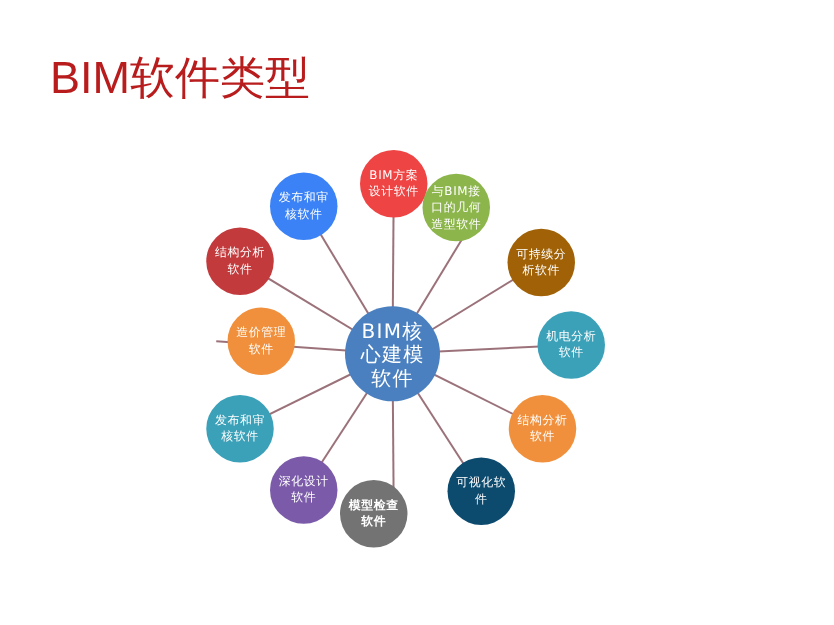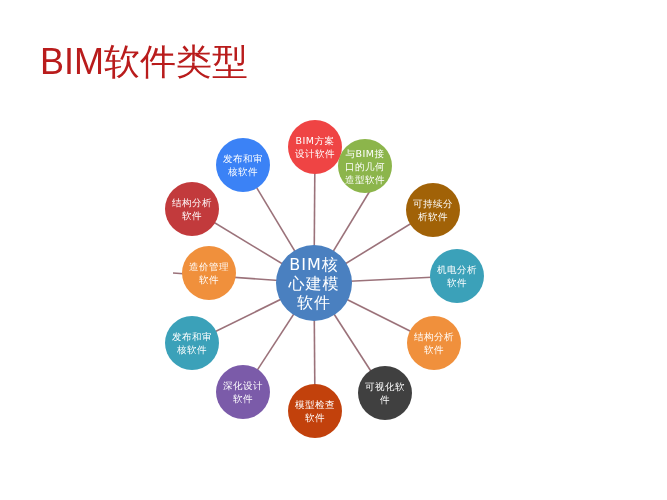--- a/index.html
+++ b/index.html
@@ -57,24 +57,24 @@
     </div>
   <div class="node" style="left: 406px; top: 183px; width: 54px; height: 54px; background: #a16207;">
       <span>可持续分析软件</span>
     </div>
   <div class="node" style="left: 430px; top: 249px; width: 54px; height: 54px; background: rgb(59, 161, 185); align-items: center;">
       <span>机电分析软件</span>
     </div>
   <div class="node" style="left: 407px; top: 316px; width: 54px; height: 54px; background: rgb(240, 144, 60); justify-content: flex-end;">
       <span>结构分析软件</span>
     </div>
-  <div class="node" style="left: 358px; top: 366px; width: 54px; height: 54px; background: #404040;">
+  <div class="node" style="left: 358px; top: 366px; width: 54px; height: 54px; background: #0c4a6e;">
       <span>可视化软件</span>
     </div>
-  <div class="node" style="left: 288px; top: 384px; width: 54px; height: 54px; background: #c2410c;">
+  <div class="node" style="left: 272px; top: 384px; width: 54px; height: 54px; background: #737373; font-weight: bold;">
       <span>模型检查软件</span>
     </div>
   <div class="node" style="left: 216px; top: 365px; width: 54px; height: 54px; background: rgb(123, 91, 169); justify-content: center;">
       <span>深化设计软件</span>
     </div>
   <div class="node" style="left: 165px; top: 316px; width: 54px; height: 54px; background: rgb(59, 161, 185);">
       <span>发布和审核软件</span>
     </div>
   <div class="node" style="left: 146px; top: 246px; width: 54px; height: 54px; background: rgb(240, 144, 60); margin-left: 36px;">
       <span>造价管理软件</span>

